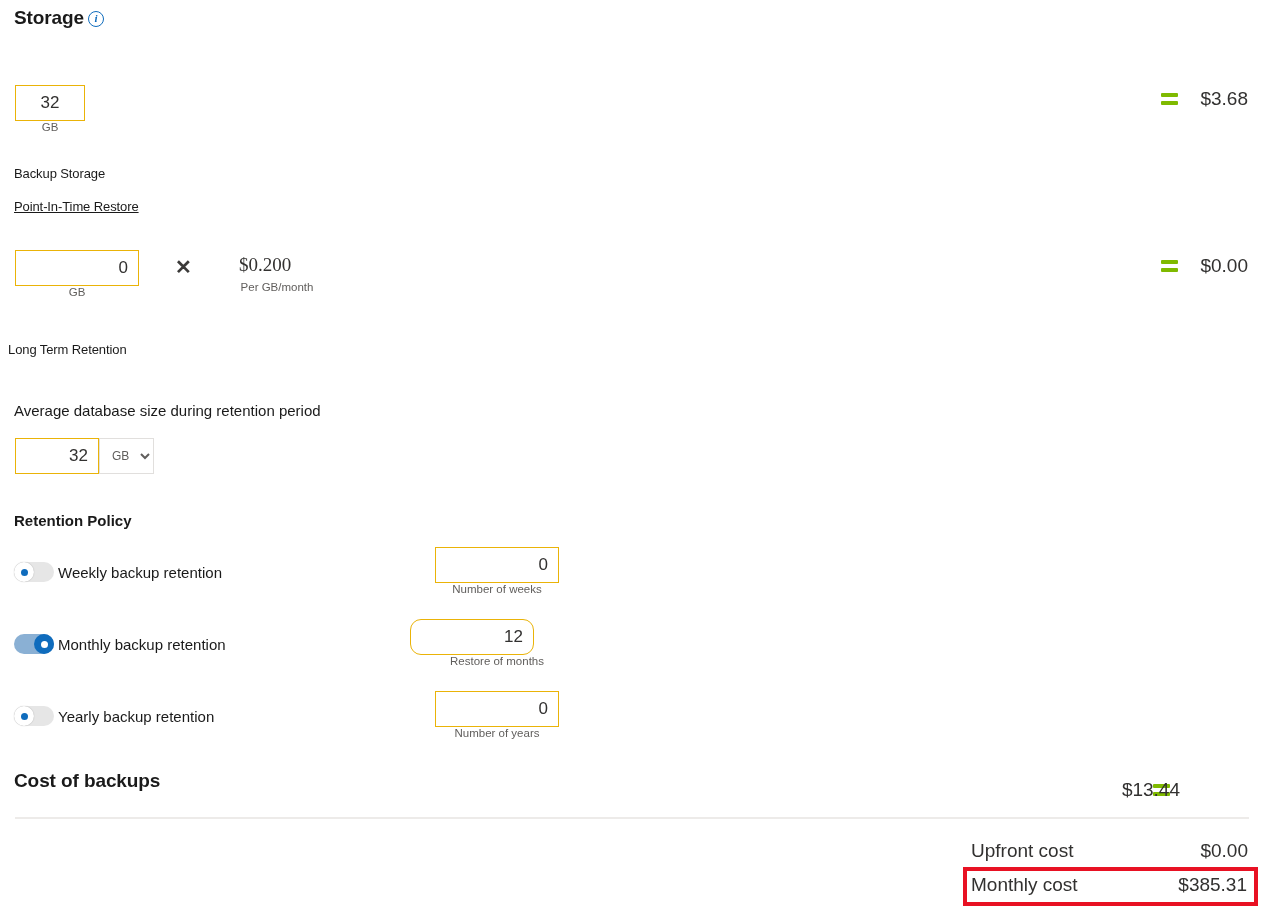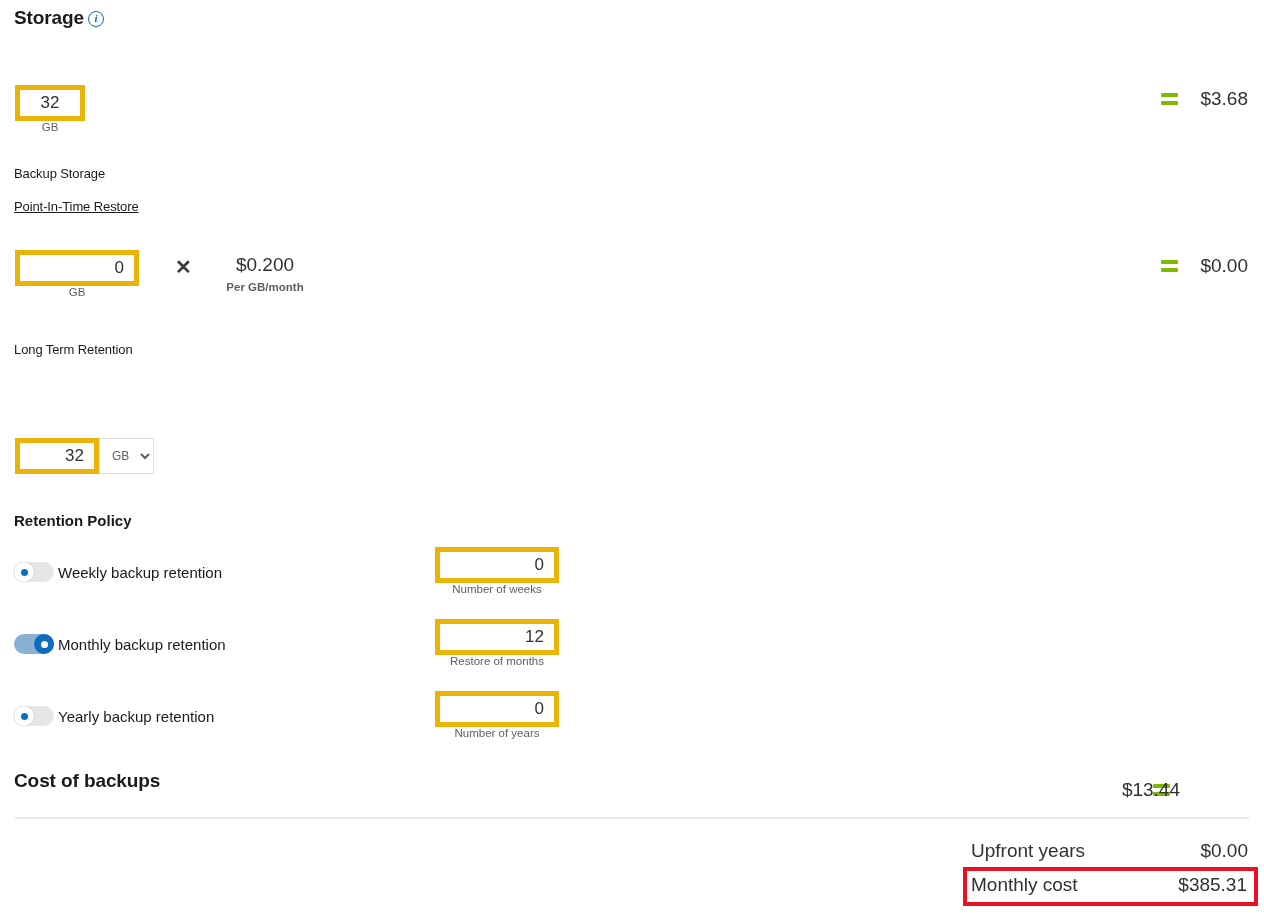--- a/index.html
+++ b/index.html
@@ -65,21 +65,21 @@
     font-style: italic;
     line-height: 13px;
     text-align: center;
     font-weight: 600;
     cursor: pointer;
   }
 
   
   .num-box {
     position: absolute;
-    border: 5px solid #eab308;
+    border: 1px solid #eab308;
     background: #ffffff;
     height: 36px;
     font-family: "Liberation Sans", sans-serif;
     font-size: 17px;
     color: #323130;
     padding: 0 10px;
     outline: none;
   }
   .num-center { text-align: center; }
   .num-right  { text-align: right; }
@@ -135,20 +135,21 @@
     color: #323130;
     text-align: right;
     white-space: nowrap;
   }
   .rate-amount {
     position: absolute;
     font-size: 19px;
     color: #323130;
     white-space: nowrap;
     text-align: center;
+    font-family: Liberation Serif, serif;
   }
   .rate-caption {
     position: absolute;
     font-size: 11.5px;
     color: #605e5c;
     white-space: nowrap;
     text-align: center;
   }
 
   
@@ -241,30 +242,31 @@
 
   <div class="subheading" style="left:14px; top:166px;">Backup Storage</div>
   <div class="subheading" style="left:14px; top:199px;text-decoration:underline;">Point-In-Time Restore</div>
 
   <input class="num-box num-right" style="left: 15px; top: 250px; width: 124px;" value="0">
   <div class="unit-caption" style="left:15px; top:286px; width:124px;">GB</div>
 
   <div class="op-times" style="left:175px; top:257px;">✕</div>
 
   <div class="rate-amount" style="left:200px; top:254px; width:130px;">$0.200</div>
-  <div class="rate-caption" style="left:200px; top:281px; width:130px;font-weight:bold;">Per GB/month</div>
+  <div class="rate-caption" style="left:212px; top:281px; width:130px;">Per GB/month</div>
 
   <div class="op-equals" style="left:1161px; top:260px;">
       <i></i>
       <i></i>
     </div>
   <div class="price" style="left:1100px; top:255px; width:148px;">$0.00</div>
 
-  <div class="subheading" style="left:14px; top:342px;">Long Term Retention</div>
-
+  <div class="subheading" style="left:8px; top:342px;">Long Term Retention</div>
+
+  <div class="plain-label" style="left:14px; top:402px;">Average database size during retention period</div>
 
   <input class="num-box num-right" style="left: 15px; top: 438px; width: 84px;" value="32">
   <select class="unit-select" style="left:99px; top:438px; width:55px;"><option value="GB">GB</option><option value="TB">TB</option><option value="MB">MB</option></select>
 
   <div class="bold-sub" style="left:14px; top:512px;">Retention Policy</div>
 
   <div class="toggle off" style="left:14px; top:562px;">
     <span class="track"></span>
     <span class="knob">
       <span class="dot"></span>
@@ -274,21 +276,21 @@
   <input class="num-box num-right" style="left: 435px; top: 547px; width: 124px;" value="0">
   <div class="unit-caption" style="left:435px; top:583px; width:124px;">Number of weeks</div>
 
   <div class="toggle on" style="left:14px; top:634px;">
     <span class="track"></span>
     <span class="knob">
       <span class="dot"></span>
     </span>
   </div>
   <div class="toggle-label" style="left:58px; top:636px;">Monthly backup retention</div>
-  <input class="num-box num-right" style="left: 435px; top: 619px; width: 124px;" value="12">
+  <input class="num-box num-right" style="left: 410px; top: 619px; width: 124px; border-radius: 11px;" value="12">
   <div class="unit-caption" style="left:435px; top:655px; width:124px;">Restore of months</div>
 
   <div class="toggle off" style="left:14px; top:706px;">
     <span class="track"></span>
     <span class="knob">
       <span class="dot"></span>
     </span>
   </div>
   <div class="toggle-label" style="left:58px; top:708px;">Yearly backup retention</div>
   <input class="num-box num-right" style="left: 435px; top: 691px; width: 124px;" value="0">
@@ -296,21 +298,21 @@
 
   <div class="heading" style="left:14px; top:770px;">Cost of backups</div>
   <div class="op-equals" style="left:1153px; top:784px;">
       <i></i>
       <i></i>
     </div>
   <div class="price" style="left:1026px; top:779px; width:154px;">$13.44</div>
 
   <div class="divider" style="left:15px; top:817px; width:1234px;"></div>
 
-  <div class="total-label" style="left:971px; top:840px;">Upfront years</div>
+  <div class="total-label" style="left:971px; top:840px;">Upfront cost</div>
   <div class="total-value" style="left:1100px; top:840px; width:148px;">$0.00</div>
 
   <div class="total-label" style="left:971px; top:874px;">Monthly cost</div>
   <div class="total-value" style="left:1100px; top:874px; width:147px;">$385.31</div>
 
   <div class="highlight-box" style="left:963px; top:867px; width:295px; height:39px;"></div>
 
 </div>
 
 </body></html>

